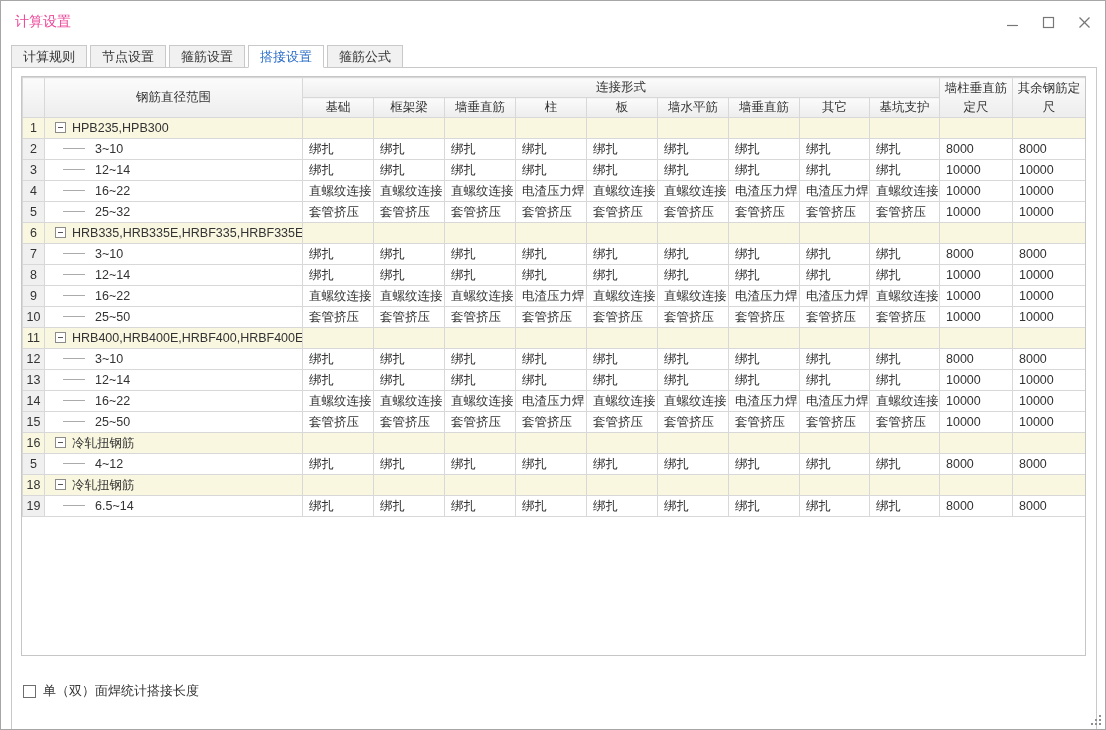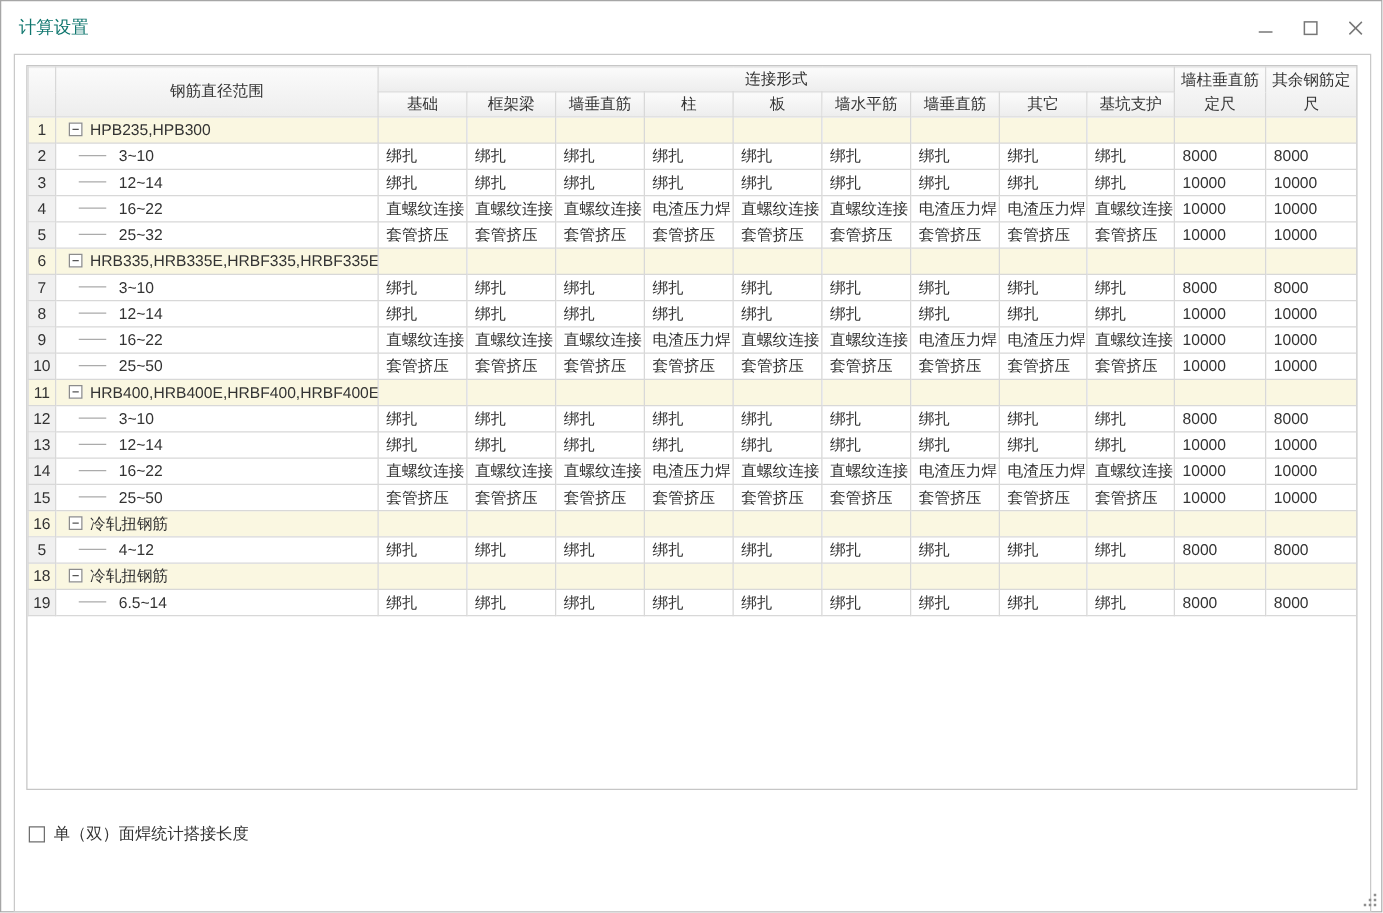--- a/index.html
+++ b/index.html
@@ -9,21 +9,21 @@
   }
   *{box-sizing:border-box;}
   html,body{margin:0;padding:0;background:#E8E8E8;}
   body{font-family:"Liberation Sans","DejaVu Sans",sans-serif;color:#333;}
   .dialog{
     position:relative;width:1106px;height:730px;background:#fff;
     border:1px solid #A6A6A6;overflow:hidden;
   }
   
   .titlebar{height:42px;display:flex;align-items:center;justify-content:space-between;padding:0 14px;}
-  .title{font-size:14px;color:#0f766e;}
+  .title{font-size:14px;color:#ec4899;}
   .win-controls{display:flex;align-items:center;gap:22px;}
   .win-btn{width:14px;height:14px;display:flex;align-items:center;justify-content:center;cursor:default;}
   
   .tabbar{margin-left:10px;display:flex;align-items:flex-end;height:24px;position:relative;z-index:2;}
   .tab{
     height:23px;line-height:21px;padding:0 11px;background:#F1F1F1;
     border:1px solid #C9C9C9;margin-right:3px;margin-bottom:-1px;
     font-size:13px;color:#333;white-space:nowrap;
   }
   .tab.active{background:#fff;color:var(--accent);border-bottom-color:#fff;}
@@ -94,20 +94,27 @@
       </span>
       <span class="win-btn">
         <svg width="13" height="13" viewBox="0 0 13 13">
             <line x1="1.5" y1="1.5" x2="11.5" y2="11.5" stroke="#777" stroke-width="1.2"></line>
             <line x1="11.5" y1="1.5" x2="1.5" y2="11.5" stroke="#777" stroke-width="1.2"></line>
           </svg>
       </span>
     </div>
   </div>
 
+  <div class="tabbar" id="tabbar">
+      <div class="tab">计算规则</div>
+      <div class="tab">节点设置</div>
+      <div class="tab">箍筋设置</div>
+      <div class="tab active">搭接设置</div>
+      <div class="tab">箍筋公式</div>
+    </div>
 
   <div class="panel">
     <div class="table-wrap">
       <table>
         <colgroup id="cols">
             <col style="width: 22px;">
             <col style="width: 258px;">
             <col style="width: 71px;">
             <col style="width: 71px;">
             <col style="width: 71px;">

